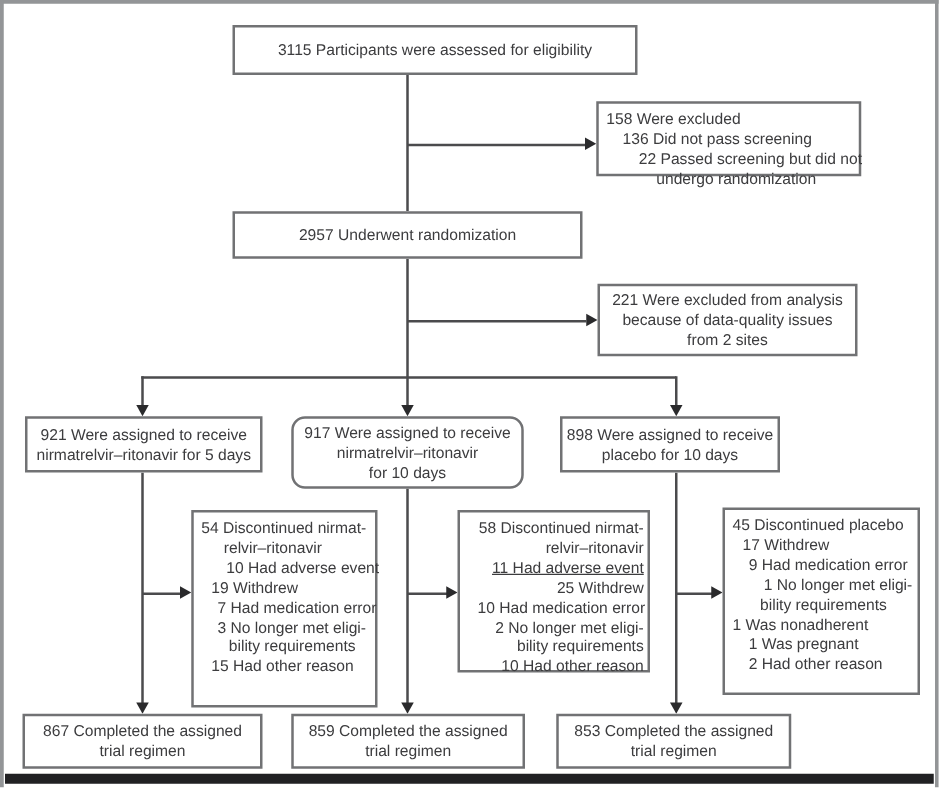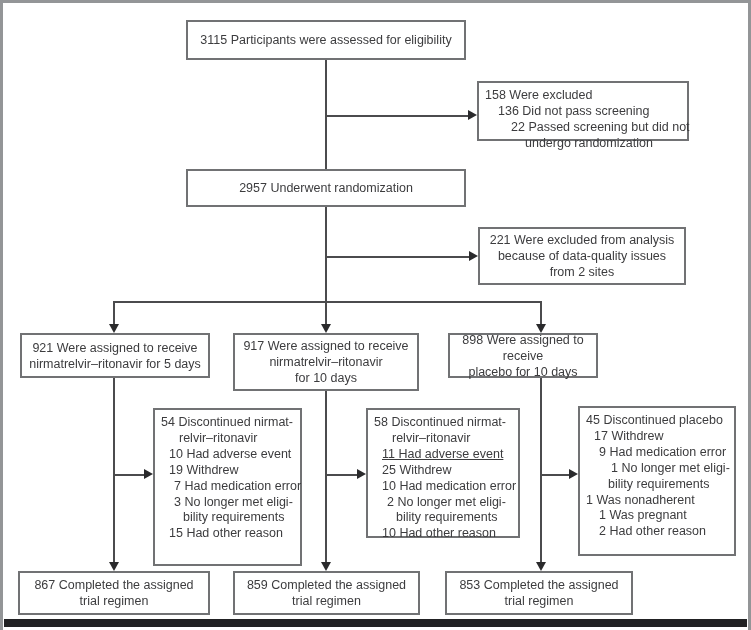--- a/index.html
+++ b/index.html
@@ -49,21 +49,21 @@
   <div class="vline" style="left:322px;top:388px;height:172px;"></div>
   <div class="hline" style="left:323px;top:471px;width:32px;"></div>
   <div class="arr-r" style="left:354px;top:466px;"></div>
   <div class="arr-d" style="left:318px;top:559px;"></div>
 
   <div class="vline" style="left:537px;top:375px;height:185px;"></div>
   <div class="hline" style="left:538px;top:471px;width:30px;"></div>
   <div class="arr-r" style="left:566px;top:466px;"></div>
   <div class="arr-d" style="left:533px;top:559px;"></div>
 
-  <div class="box center" style="left:183px;top:17px;width:280px;height:40px;">
+  <div class="box center" style="left:183px;top:17px;width:324px;height:40px;">
     <div>3115 Participants were assessed for eligibility</div>
   </div>
 
   <div class="box list" style="left:474px;top:78px;width:212px;height:60px;">
     <div class="hl" style="margin-left:0;">158 Were excluded</div>
     <div class="hl" style="margin-left:13px;">136 Did not pass screening</div>
     <div class="hl" style="margin-left:26px;">22 Passed screening but did not</div>
     <div class="hl" style="margin-left:40px;">undergo randomization</div>
   </div>
 
@@ -75,43 +75,43 @@
     <div>221 Were excluded from analysis</div>
     <div>because of data-quality issues</div>
     <div>from 2 sites</div>
   </div>
 
   <div class="box center" style="left:17px;top:330px;width:190px;height:45px;">
     <div>921 Were assigned to receive</div>
     <div>nirmatrelvir–ritonavir for 5 days</div>
   </div>
 
-  <div class="box center" style="left:230px;top:330px;width:186px;height:58px;">
+  <div class="box center" style="left:230px;top:330px;width:186px;height:58px;border-radius:11px;">
     <div>917 Were assigned to receive</div>
     <div>nirmatrelvir–ritonavir</div>
     <div>for 10 days</div>
   </div>
 
-  <div class="box center" style="left:445px;top:330px;width:150px;height:45px;">
+  <div class="box center" style="left:445px;top:330px;width:176px;height:45px;">
     <div>898 Were assigned to receive</div>
     <div>placebo for 10 days</div>
   </div>
 
   <div class="box list" style="left:150px;top:405px;width:149px;height:158px;">
     <div class="hl" style="margin-left:0;">54 Discontinued nirmat-</div>
     <div class="hl" style="margin-left:18px;">relvir–ritonavir</div>
-    <div class="hl" style="margin-left:8px;">10 Had adverse event</div>
+    <div class="hl" style="margin-left:20px;">10 Had adverse event</div>
     <div class="hl" style="margin-left:8px;">19 Withdrew</div>
     <div class="hl" style="margin-left:13px;">7 Had medication error</div>
     <div class="hl" style="margin-left:13px;">3 No longer met eligi-</div>
     <div class="hl" style="margin-left:22px;">bility requirements</div>
     <div class="hl" style="margin-left:8px;">15 Had other reason</div>
   </div>
 
-  <div class="box list" style="left:363px;top:405px;width:154px;height:130px;">
+  <div class="box list" style="left:363px;top:405px;width:154px;height:130px;text-align:right;">
     <div class="hl" style="margin-left:0;">58 Discontinued nirmat-</div>
     <div class="hl" style="margin-left:18px;">relvir–ritonavir</div>
     <div class="hl" style="margin-left:8px;text-decoration:underline;">11 Had adverse event</div>
     <div class="hl" style="margin-left:8px;">25 Withdrew</div>
     <div class="hl" style="margin-left:8px;">10 Had medication error</div>
     <div class="hl" style="margin-left:13px;">2 No longer met eligi-</div>
     <div class="hl" style="margin-left:22px;">bility requirements</div>
     <div class="hl" style="margin-left:8px;">10 Had other reason</div>
   </div>
 

